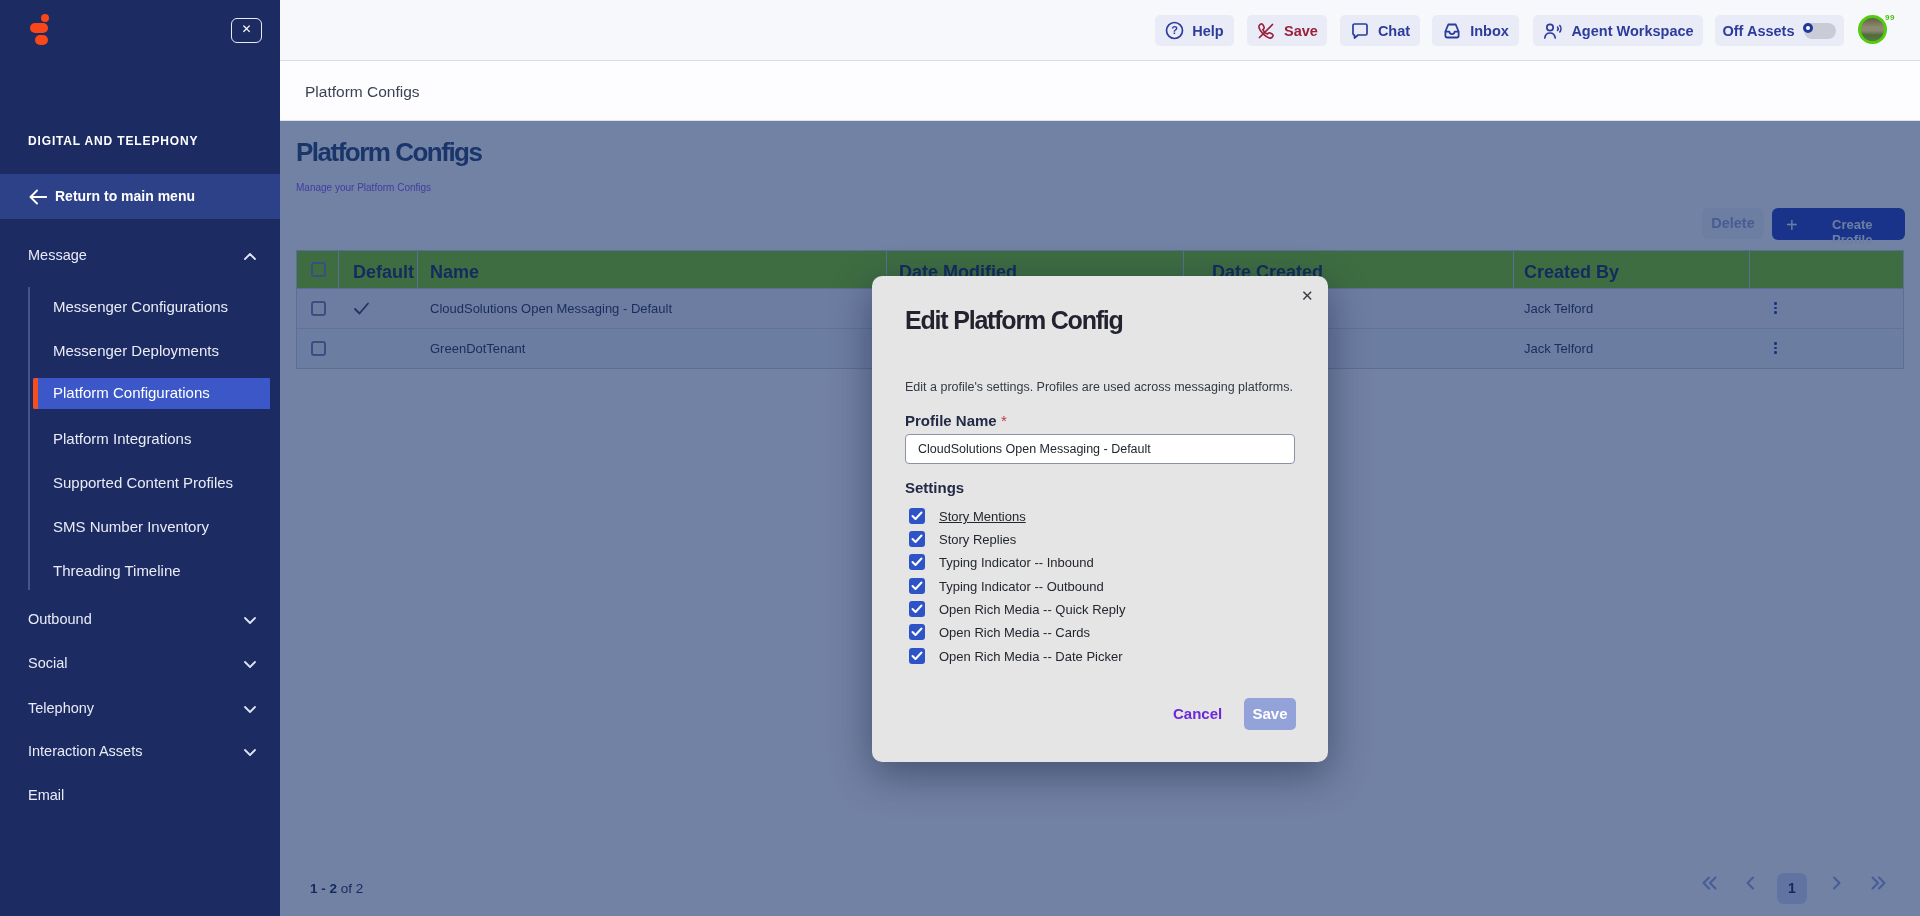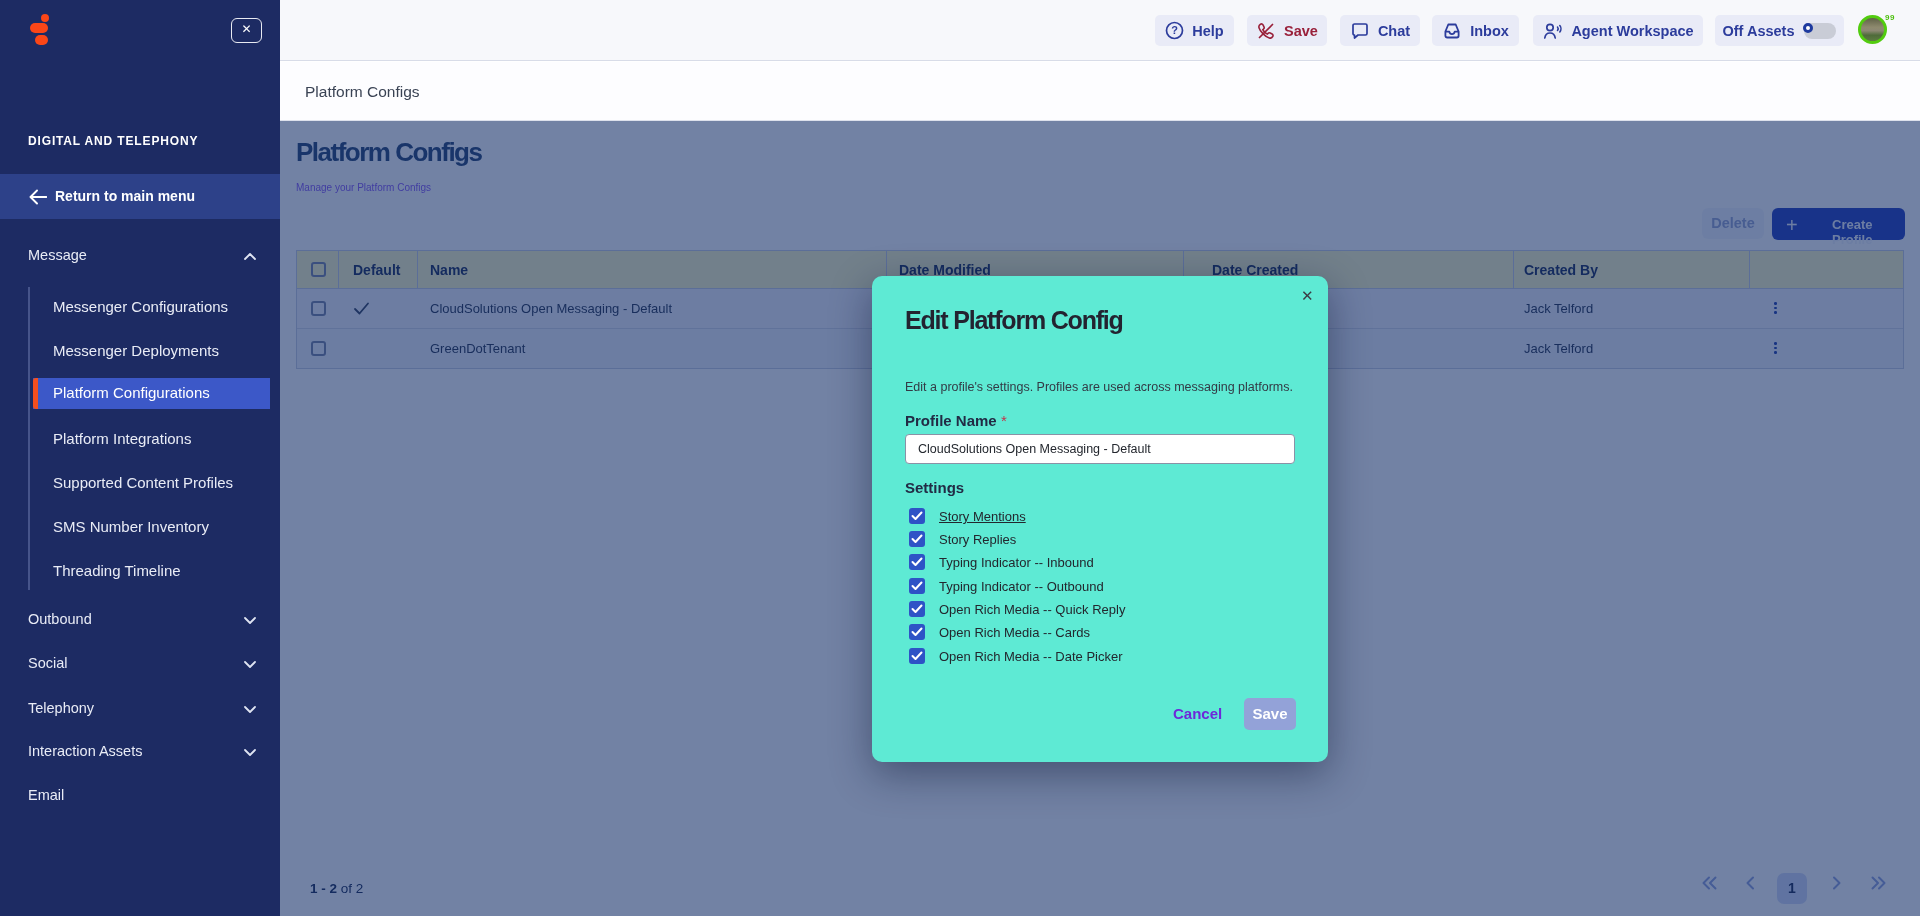--- a/index.html
+++ b/index.html
@@ -47,42 +47,42 @@
 #h1 { position:absolute; left:16px; top:16px; font-size:26px; font-weight:bold; letter-spacing:-1.5px; color:#2c4875; }
 #h1sub { position:absolute; left:16px; top:61px; font-size:10px; color:#8b5cf6; }
 #btn-delete { position:absolute; left:1422px; top:87px; width:62px; height:31px; background:#f4f6fc; border-radius:6px; text-align:center; line-height:31px; font-size:14.5px; font-weight:bold; color:#9aa6d2; }
 #btn-create { position:absolute; left:1492px; top:87px; width:133px; height:32px; background:#2a43be; border-radius:6px; color:#f0f3fa; font-size:14.5px; font-weight:bold; }
 #btn-create .plus { position:absolute; left:14px; top:6px; font-size:20px; font-weight:normal; }
 #btn-create .t { position:absolute; left:44px; top:9px; font-size:13px;margin-left:16px; }
 
 
 #table { position:absolute; left:16px; top:129px; width:1608px; border:1px solid #c9d0e2; border-bottom:none; }
 .trow { position:relative; width:100%; }
-#thead { height:38px; background:#fef9c3; border-bottom:1px solid #c9d0e2; font-weight:bold; font-size:14px; color:#20315b; }
+#thead { height:38px; background:#84cc16; border-bottom:1px solid #c9d0e2; font-weight:bold; font-size:18px; color:#20315b; }
 .r1 { height:40px; background:#f3f4fb; border-bottom:1px solid #d5dae8; font-size:13px; color:#2b3855; }
 .r2 { height:40px; background:#f0f3fa; border-bottom:1px solid #c9d0e2; font-size:13px; color:#2b3855; }
 .vline { position:absolute; top:0; bottom:0; width:1px; background:#c9d0e2; }
 .cb { position:absolute; left:14px; width:15px; height:15px; border:2px solid #7a86a8; border-radius:3px; background:transparent; }
 .c-def { position:absolute; left:56px; }
 .c-name { position:absolute; left:133px; }
 .c-dmod { position:absolute; left:602px; }
 .c-dcre { position:absolute; left:915px; }
 .c-cby { position:absolute; left:1227px; }
 .kebab { position:absolute; left:1477px; top:13px; width:3px; }
 .kebab i { display:block; width:2.6px; height:2.6px; border-radius:50%; background:#2744ae; margin-bottom:2.1px; }
 
 #pag-left { position:absolute; left:30px; top:760px; font-size:13.5px; color:#20315b; }
 .pgc { position:absolute; top:754.5px; }
 #pg-1 { position:absolute; left:1497px; top:752px; width:30px; height:31px; background:#d3dcf8; border-radius:7px; text-align:center; line-height:31px; font-size:14px; font-weight:bold; color:#202f58; }
 
 
 #overlay { position:absolute; left:280px; top:121px; width:1640px; height:795px; background:rgba(12,40,98,0.58); z-index:20; }
 
 
-#modal { position:absolute; left:872px; top:276px; width:456px; height:486px; background:#5eead4; border-radius:10px; box-shadow:0 12px 40px rgba(10,20,50,0.45); z-index:40; }
+#modal { position:absolute; left:872px; top:276px; width:456px; height:486px; background:#e5e5e5; border-radius:10px; box-shadow:0 12px 40px rgba(10,20,50,0.45); z-index:40; }
 #mx { position:absolute; left:1301px; top:287px; z-index:41; font-size:15px; color:#3c3c44; }
 #mh { position:absolute; left:33px; top:30px; font-size:25px; letter-spacing:-1.2px; font-weight:bold; color:#232330; }
 #mdesc { position:absolute; left:33px; top:104px; font-size:12.5px; color:#333a45; white-space:nowrap; }
 #mlabel { position:absolute; left:33px; top:136px; font-size:15px; font-weight:bold; color:#222b45; }
 #mlabel .ast { color:#c2344a; font-weight:normal; }
 #minput { position:absolute; left:33px; top:158px; width:390px; height:30px; border:1px solid #8a92a6; border-radius:4px; background:#fff; }
 #minput .v { position:absolute; left:12px; top:7px; font-size:12.5px; color:#23272e; }
 #msettings { position:absolute; left:33px; top:203px; font-size:15px; font-weight:bold; color:#222b45; }
 .chk { position:absolute; left:37px; width:16px; height:16px; background:#2e53c6; border-radius:3px; }
 .chk svg { position:absolute; left:2px; top:3px; }

